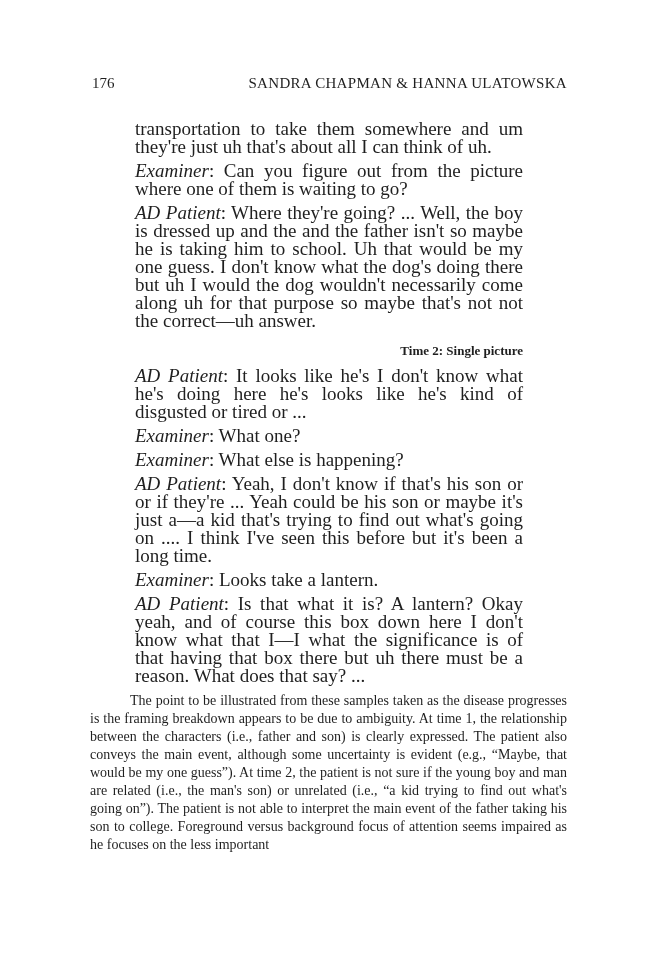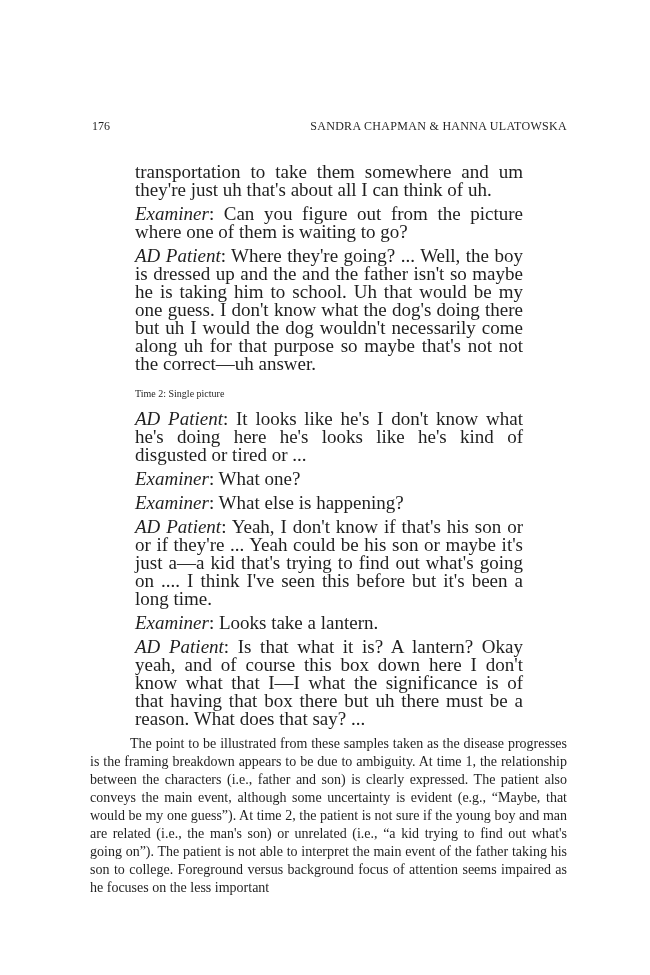--- a/index.html
+++ b/index.html
@@ -16,23 +16,23 @@
   }
   .page {
     position: relative;
     width: 650px;
     height: 975px;
     background: #ffffff;
   }
   .page-header {
     position: relative;
     margin: 0 83px 0 92px;
-    padding-top: 118px;
+    padding-top: 75px;
     height: 16px;
-    font-size: 12px;
+    font-size: 15px;
     line-height: 16px;
   }
   .page-number {
     position: absolute;
     left: 0;
     bottom: 0;
   }
   .running-head {
     display: block;
     text-align: right;
@@ -51,24 +51,24 @@
     margin: 0 0 6px 0;
     text-align: justify;
     hyphens: none;
   }
   .speaker {
     font-style: italic;
   }
   .section-heading {
     margin: 12px 0 7px 135px;
     width: 388px;
-    font-size: 10px;
+    font-size: 13px;
     line-height: 18px;
-    font-weight: normal;
-    text-align: left;
+    font-weight: bold;
+    text-align: right;
   }
   .closing-paragraph {
     margin: 7px 83px 0 90px;
     width: 477px;
     font-size: 14px;
     line-height: 18px;
     text-align: justify;
     text-indent: 40px;
     hyphens: none;
   }

